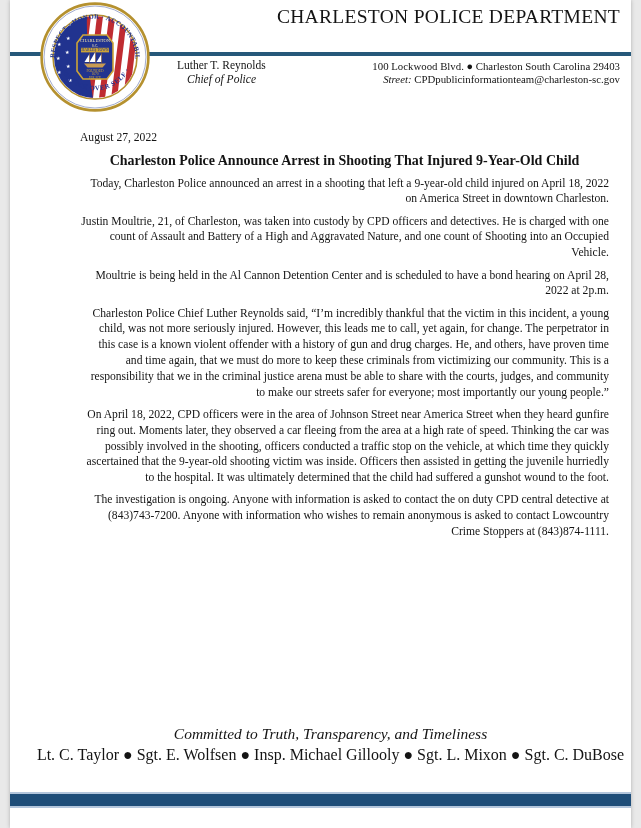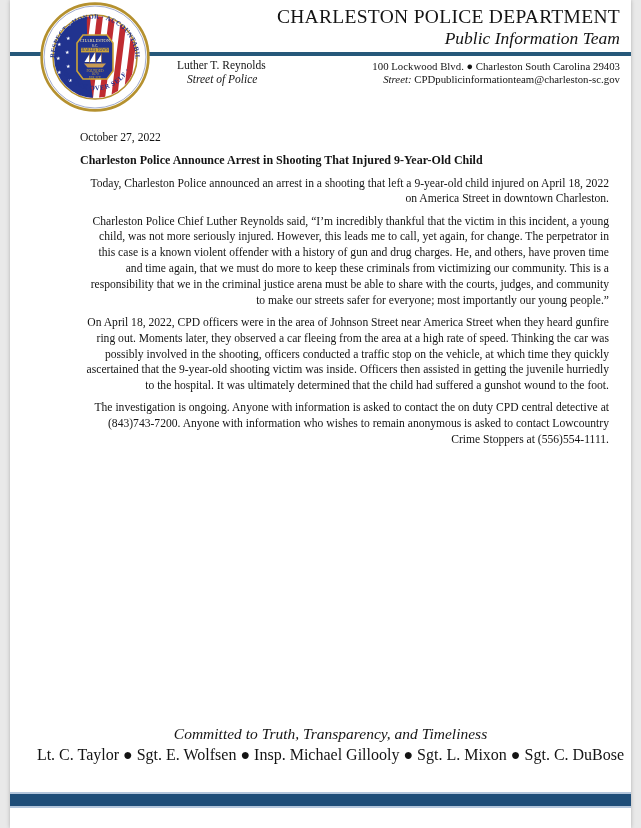--- a/index.html
+++ b/index.html
@@ -13,38 +13,37 @@
   .dept-title { position:absolute; top:6px; right:11px; font-size:19.5px; letter-spacing:.3px; white-space:nowrap; }
   .dept-subtitle { position:absolute; top:28px; right:11px; font-size:17.5px; font-style:italic; white-space:nowrap; }
   .seal-wrap { position:absolute; top:2px; left:30px; width:110px; height:110px; z-index:3; }
   .chief-block { position:absolute; top:59px; left:143px; font-size:11.5px; line-height:13.5px;margin-left:24px; }
   .chief-title { font-style:italic; padding-left:10px; }
   .contact-block { position:absolute; top:60px; right:11px; text-align:right; font-size:10.8px; line-height:13px; }
   .em { font-style:italic; }
   
   .doc-body { position:absolute; top:130px; left:70px; width:529px; font-size:11.6px; line-height:15.8px; }
   .doc-date { margin:0 0 7px 0; }
-  .doc-headline { font-size:12px; font-weight:bold; margin:0 0 7px 0;font-family:Liberation Serif, serif; }
+  .doc-headline { font-size:14px; font-weight:bold; text-align:center; margin:0 0 7px 0;font-family:Liberation Serif, serif; }
   .doc-body p.para { margin:0 0 6.5px 0;text-align:right; }
   
   .doc-footer { position:absolute; top:725px; left:0; width:641px; text-align:center; }
   .motto { font-size:15.5px; font-style:italic; margin-bottom:3px; }
   .team-line { font-size:16px; margin-bottom:1px;text-align:center; }
   .social-line { font-size:10.8px; }
   .bottom-bar { position:absolute; top:792px; left:0; width:641px; height:12px; }
 </style>
 </head>
 <body>
 
 <div class="page">
 
   <div class="hdr-rule" style="background:#26587a;"></div>
 
   <div class="dept-title">CHARLESTON POLICE DEPARTMENT</div>
-  <div class="dept-subtitle">Public Information Team</div>
 
   <div class="seal-wrap">
     <svg viewBox="0 0 110 110" width="110" height="110">
       <defs>
         <clipPath id="innerClip">
             <circle cx="55" cy="55" r="41"></circle>
           </clipPath>
         <path id="arcTop" d="M 14.5,57 A 40.5,40.5 0 1 1 95.5,57" fill="none"></path>
         <path id="arcBottom" d="M 17.5,60 A 39,39 0 0 0 92.5,60" fill="none"></path>
       </defs>
@@ -101,35 +100,37 @@
         <textPath href="#arcTop" startOffset="1">RESPECT · HONOR · ACCOUNTABILITY · EXCELLENCE</textPath>
       </text>
       <text font-size="6.6" font-weight="bold" fill="#21338f" font-family="'Liberation Serif', serif" letter-spacing="0.6">
         <textPath href="#arcBottom" startOffset="4">· SERVICE OVER SELF ·</textPath>
       </text>
     </svg>
   </div>
 
   <div class="chief-block">
     <div>Luther T. Reynolds</div>
-    <div class="chief-title">Street of Police</div>
+    <div class="chief-title">Chief of Police</div>
   </div>
 
   <div class="contact-block">
     <div>100 Lockwood Blvd. ● Charleston South Carolina 29403</div>
     <div><span class="em">Street:</span> <span>CPDpublicinformationteam@charleston-sc.gov</span></div>
   </div>
 
   <div class="doc-body">
-    <p class="doc-date">October 27, 2022</p>
+    <p class="doc-date">August 27, 2022</p>
     <p class="doc-headline">Charleston Police Announce Arrest in Shooting That Injured 9-Year-Old Child</p>
     <p class="para">Today, Charleston Police announced an arrest in a shooting that left a 9-year-old child injured on April 18, 2022 on America Street in downtown Charleston.</p>
+    <p class="para">Justin Moultrie, 21, of Charleston, was taken into custody by CPD officers and detectives. He is charged with one count of Assault and Battery of a High and Aggravated Nature, and one count of Shooting into an Occupied Vehicle.</p>
+    <p class="para">Moultrie is being held in the Al Cannon Detention Center and is scheduled to have a bond hearing on April 28, 2022 at 2p.m.</p>
     <p class="para">Charleston Police Chief Luther Reynolds said, “I’m incredibly thankful that the victim in this incident, a young child, was not more seriously injured. However, this leads me to call, yet again, for change. The perpetrator in this case is a known violent offender with a history of gun and drug charges. He, and others, have proven time and time again, that we must do more to keep these criminals from victimizing our community. This is a responsibility that we in the criminal justice arena must be able to share with the courts, judges, and community to make our streets safer for everyone; most importantly our young people.”</p>
     <p class="para">On April 18, 2022, CPD officers were in the area of Johnson Street near America Street when they heard gunfire ring out. Moments later, they observed a car fleeing from the area at a high rate of speed. Thinking the car was possibly involved in the shooting, officers conducted a traffic stop on the vehicle, at which time they quickly ascertained that the 9-year-old shooting victim was inside. Officers then assisted in getting the juvenile hurriedly to the hospital. It was ultimately determined that the child had suffered a gunshot wound to the foot.</p>
-    <p class="para">The investigation is ongoing. Anyone with information is asked to contact the on duty CPD central detective at (843)743-7200. Anyone with information who wishes to remain anonymous is asked to contact Lowcountry Crime Stoppers at (556)554-1111.</p>
+    <p class="para">The investigation is ongoing. Anyone with information is asked to contact the on duty CPD central detective at (843)743-7200. Anyone with information who wishes to remain anonymous is asked to contact Lowcountry Crime Stoppers at (843)874-1111.</p>
   </div>
 
   <div class="doc-footer">
     <div class="motto">Committed to Truth, Transparency, and Timeliness</div>
     <div class="team-line">Lt. C. Taylor ● Sgt. E. Wolfsen ● Insp. Michael Gillooly ● Sgt. L. Mixon ● Sgt. C. DuBose</div>
   </div>
 
   <div class="bottom-bar" style="background:#1f4e79; border-top:2px solid #b3c6dc; border-bottom:2px solid #b3c6dc;"></div>
 </div>
 

